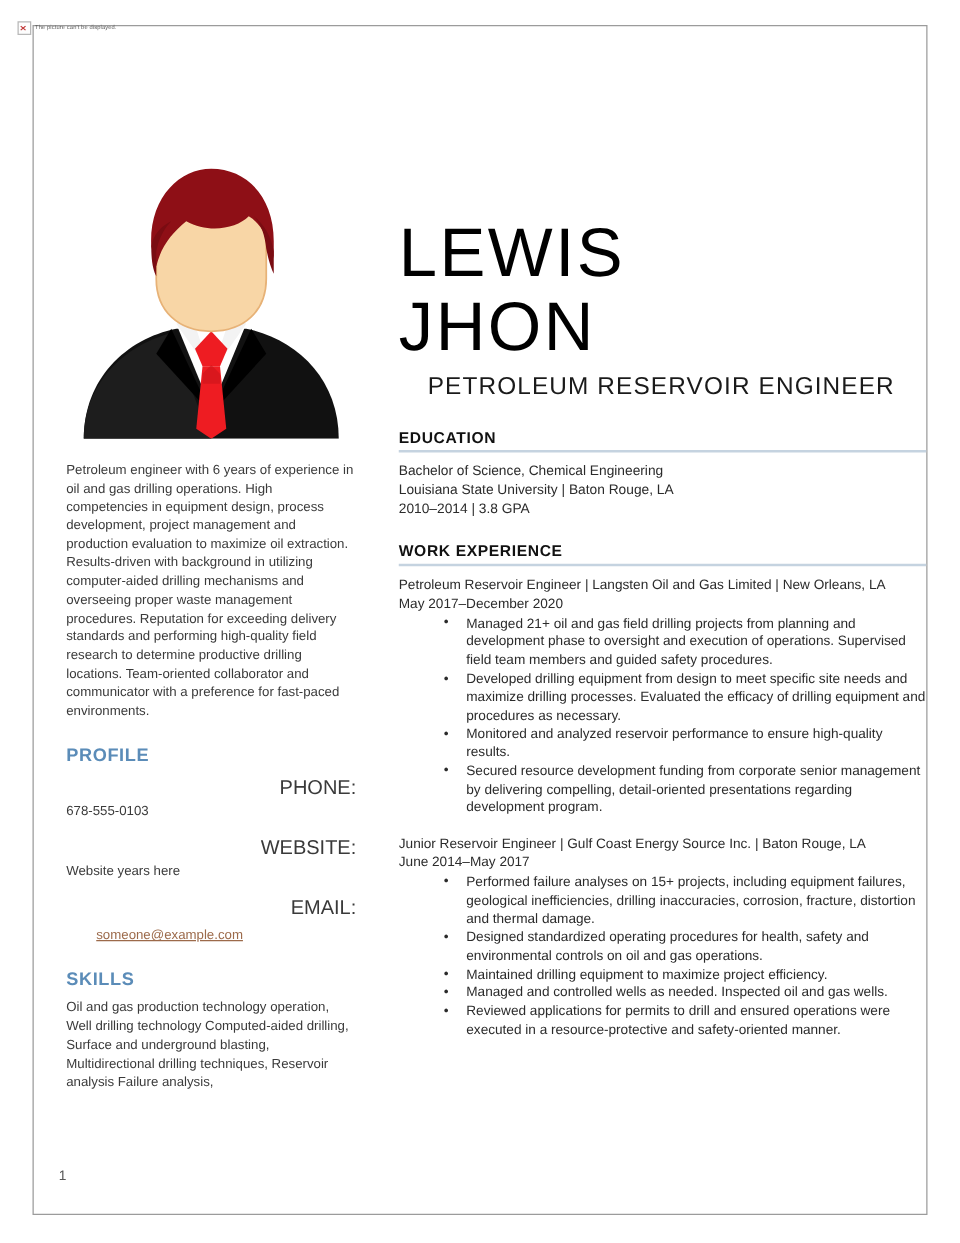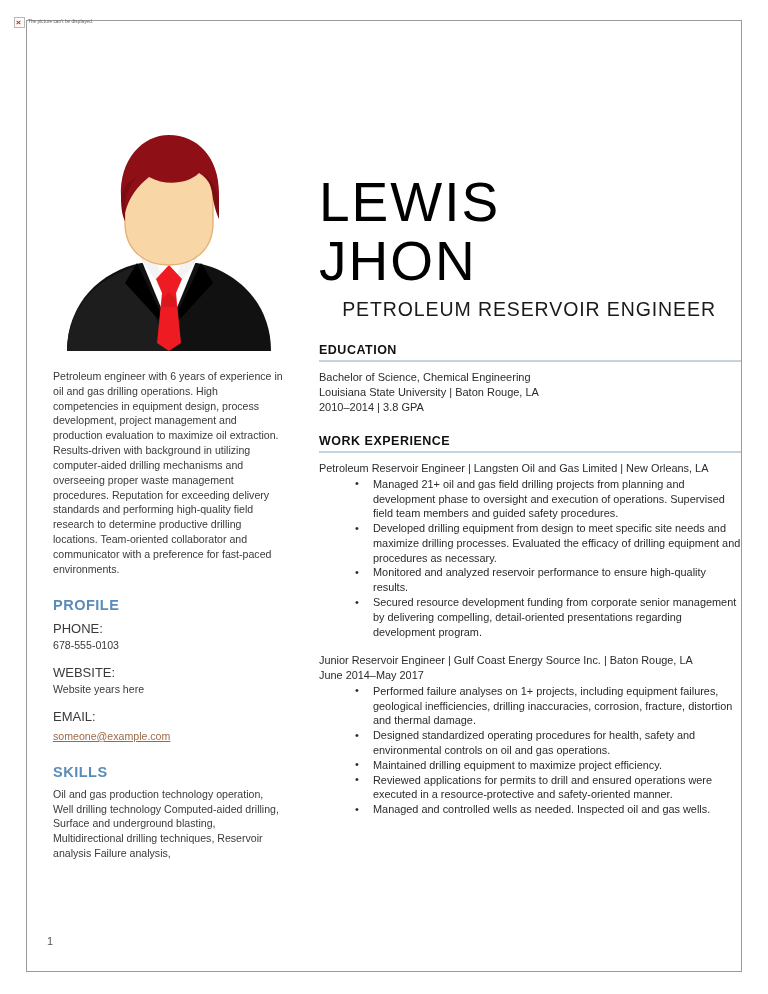--- a/index.html
+++ b/index.html
@@ -176,37 +176,39 @@
     color: #5b8cb8;
     margin: 0 0 7px 0;
   }
   .side-body {
     font-size: 10.6px;
     color: #3a3a3a;
     line-height: 1.4;
   }
   .side-gap { height: 20px; }
   .contact-label {
-    font-size: 13px;
+    font-size: 16px;
     color: #3a3a3a;
     line-height: 1.4;
+    text-align: right;
   }
   .contact-value {
     font-size: 10.6px;
     color: #3a3a3a;
     line-height: 1.4;
   }
   .contact-group { margin-bottom: 11px; }
   .contact-group:last-child { margin-bottom: 0; }
   .email-link {
     font-size: 10.6px;
     color: #9c6a4a;
     text-decoration: underline;
     line-height: 1.4;
     display: inline-block;
+    margin-left: 24px;
   }
 
   
   .page-num {
     position: absolute;
     left: 20px;
     bottom: 24px;
     font-size: 11px;
     color: #575757;
   }
@@ -302,39 +304,40 @@
       </div>
 
       <div class="block-gap"></div>
 
       <div>
         <div class="sec-head">WORK EXPERIENCE</div>
         <div class="sec-rule"></div>
 
         <div>
           <div class="job-head">Petroleum Reservoir Engineer  |  Langsten Oil and Gas Limited  |  New Orleans, LA</div>
+          <div class="job-head">May 2017–December 2020</div>
           <ul class="bullets">
             <li>Managed 21+ oil and gas field drilling projects from planning and development phase to oversight and execution of operations. Supervised field team members and guided safety procedures.</li>
             <li>Developed drilling equipment from design to meet specific site needs and maximize drilling processes. Evaluated the efficacy of drilling equipment and procedures as necessary.</li>
             <li>Monitored and analyzed reservoir performance to ensure high-quality results.</li>
             <li>Secured resource development funding from corporate senior management by delivering compelling, detail-oriented presentations regarding development program.</li>
           </ul>
         </div>
 
         <div class="job-gap"></div>
 
         <div>
           <div class="job-head">Junior Reservoir Engineer  |  Gulf Coast Energy Source Inc.  |  Baton Rouge, LA</div>
           <div class="job-head">June 2014–May 2017</div>
           <ul class="bullets">
-            <li>Performed failure analyses on 1+ projects, including equipment failures, geological inefficiencies, drilling inaccuracies, corrosion, fracture, distortion and thermal damage.</li>
+            <li>Performed failure analyses on 15+ projects, including equipment failures, geological inefficiencies, drilling inaccuracies, corrosion, fracture, distortion and thermal damage.</li>
             <li>Designed standardized operating procedures for health, safety and environmental controls on oil and gas operations.</li>
             <li>Maintained drilling equipment to maximize project efficiency.</li>
+            <li>Managed and controlled wells as needed. Inspected oil and gas wells.</li>
             <li>Reviewed applications for permits to drill and ensured operations were executed in a resource-protective and safety-oriented manner.</li>
-            <li>Managed and controlled wells as needed. Inspected oil and gas wells.</li>
           </ul>
         </div>
       </div>
     </div>
 
     <div class="page-num">1</div>
 
   </div>
 </div>
 

